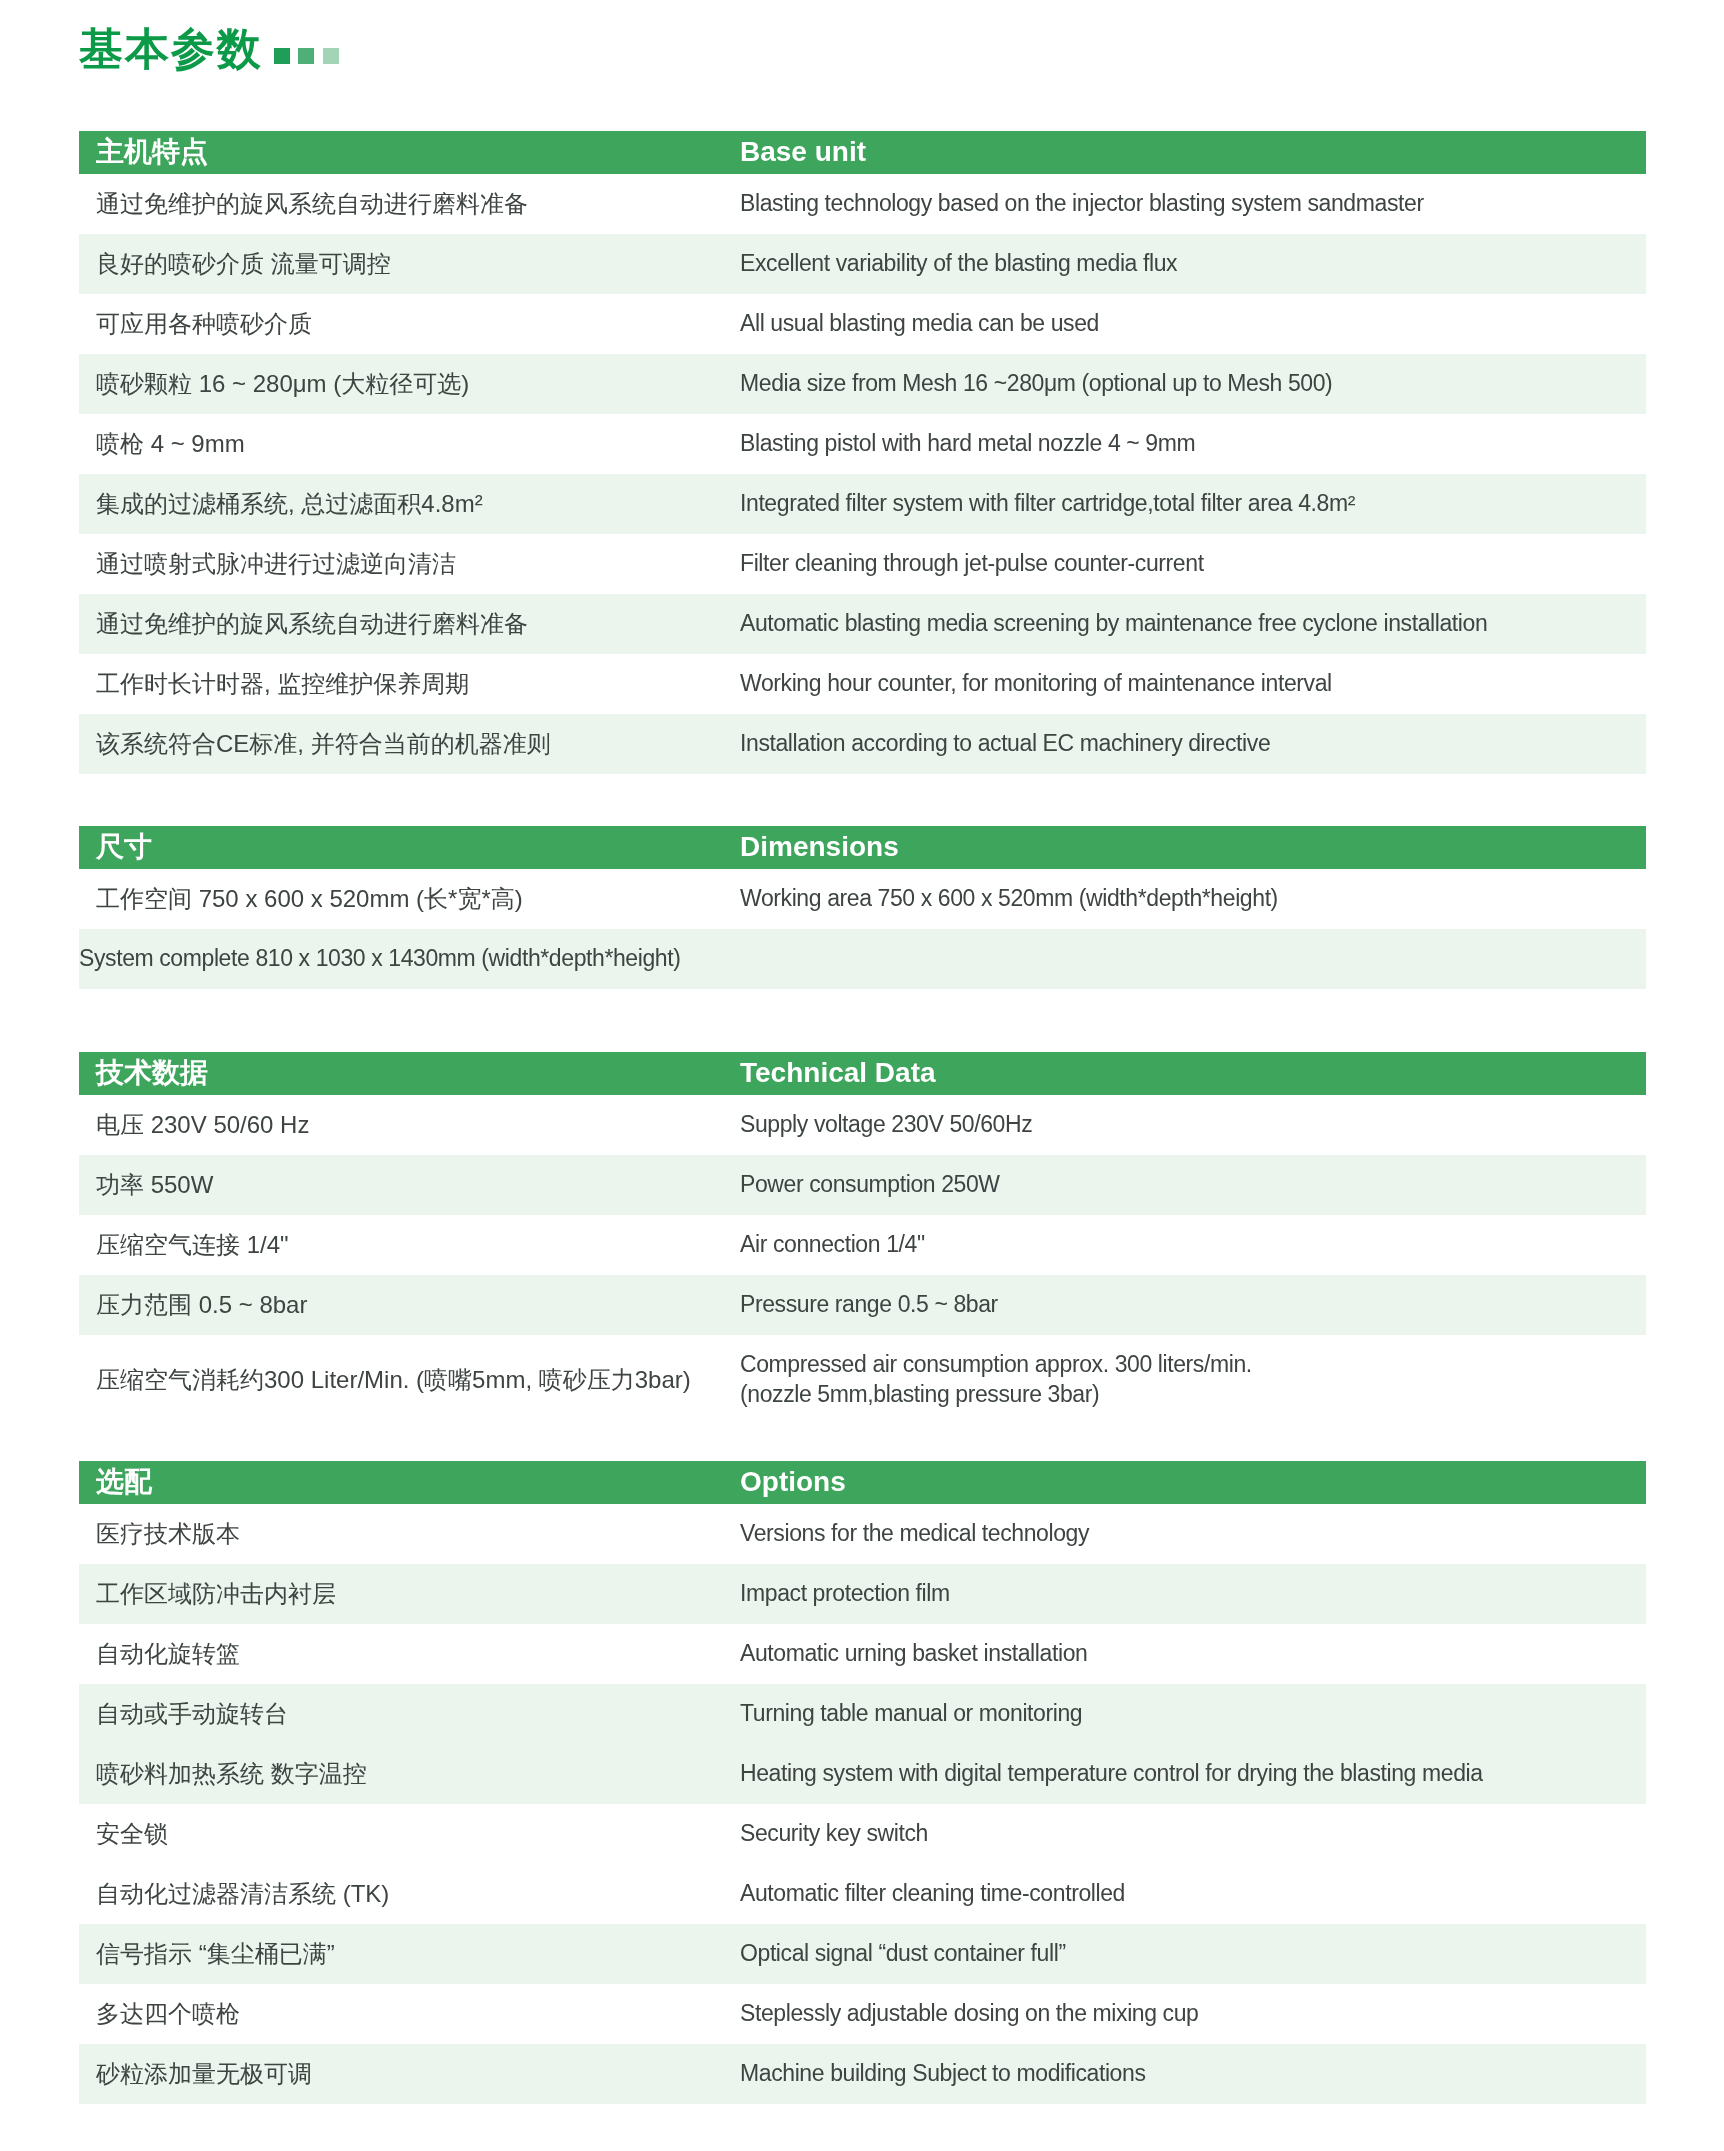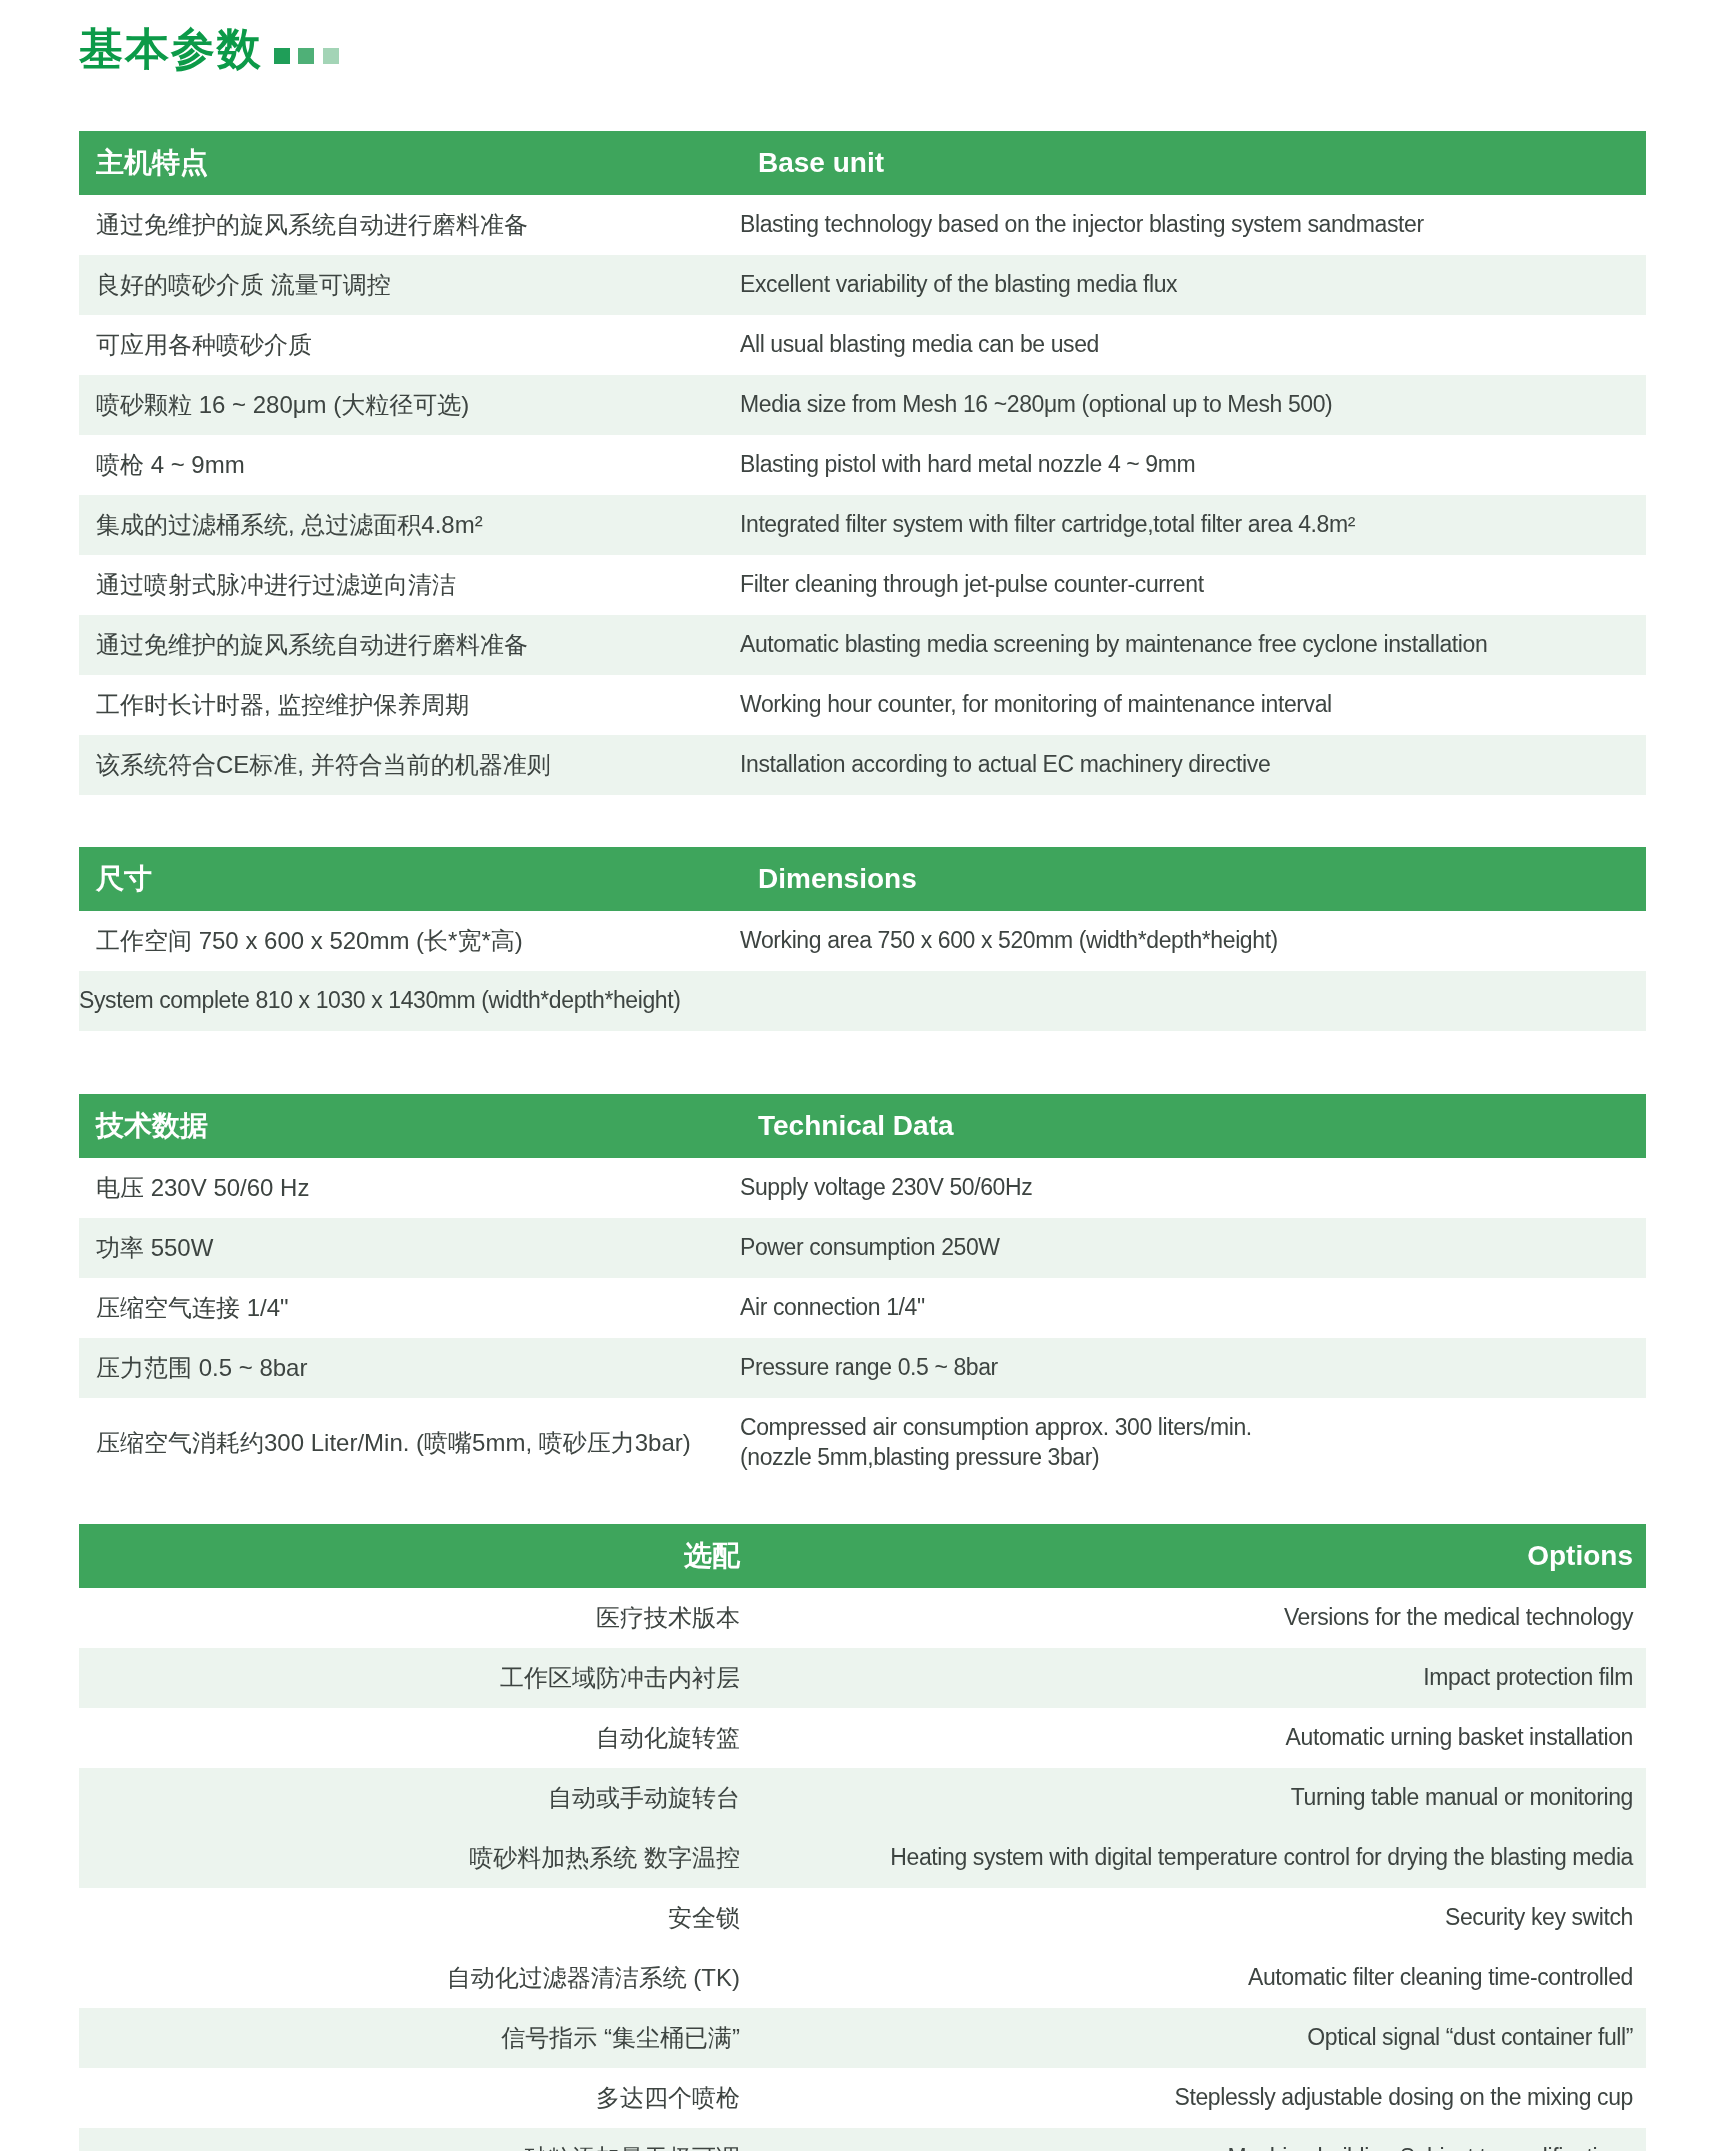--- a/index.html
+++ b/index.html
@@ -30,31 +30,30 @@
     letter-spacing: 1.9px;
     line-height: 1;
   }
   .accent-squares { display: flex; gap: 8.4px; margin-left: 11.2px; margin-top: 15px; }
   .accent-square { width: 16px; height: 16px; display: inline-block; }
 
   .spec-section { margin-top: 50px; }
   .spec-section:nth-of-type(1) { margin-top: 47px; }
   .spec-section:nth-of-type(2) { margin-top: 52px; }
   .spec-section:nth-of-type(3) { margin-top: 63px; }
-  .spec-section:nth-of-type(4) { margin-top: 37px; text-align: right; }
+  .spec-section:nth-of-type(4) { margin-top: 37px; }
 
   .section-header {
     display: flex;
     align-items: center;
-    height: 64px;
+    height: 43px;
     background: var(--green);
     color: var(--header-text);
     font-size: 28px;
     font-weight: bold;
-    gap: 18px;
   }
   .cell { line-height: 1.3; }
   .cell-zh {
     flex: none;
     width: 661px;
     padding-left: 17px;
     font-size: 24px;
   }
   .cell-en {
     flex: 1;

